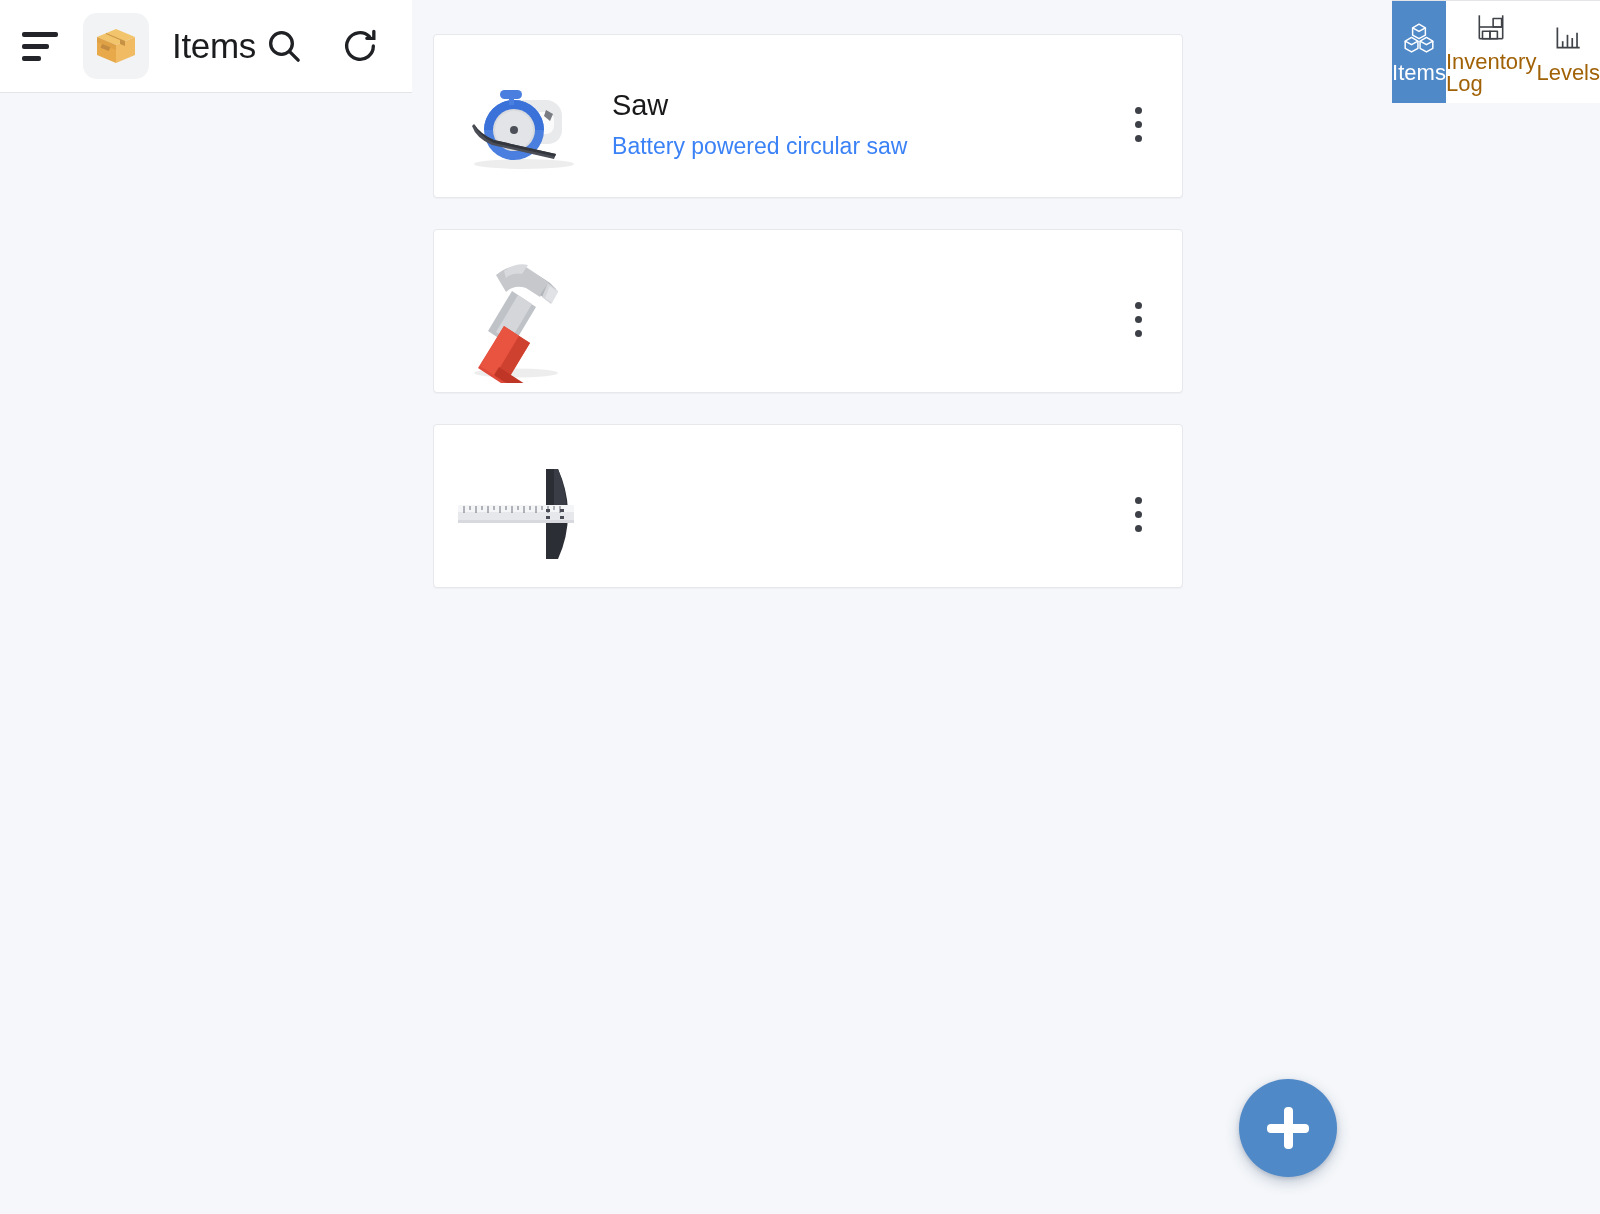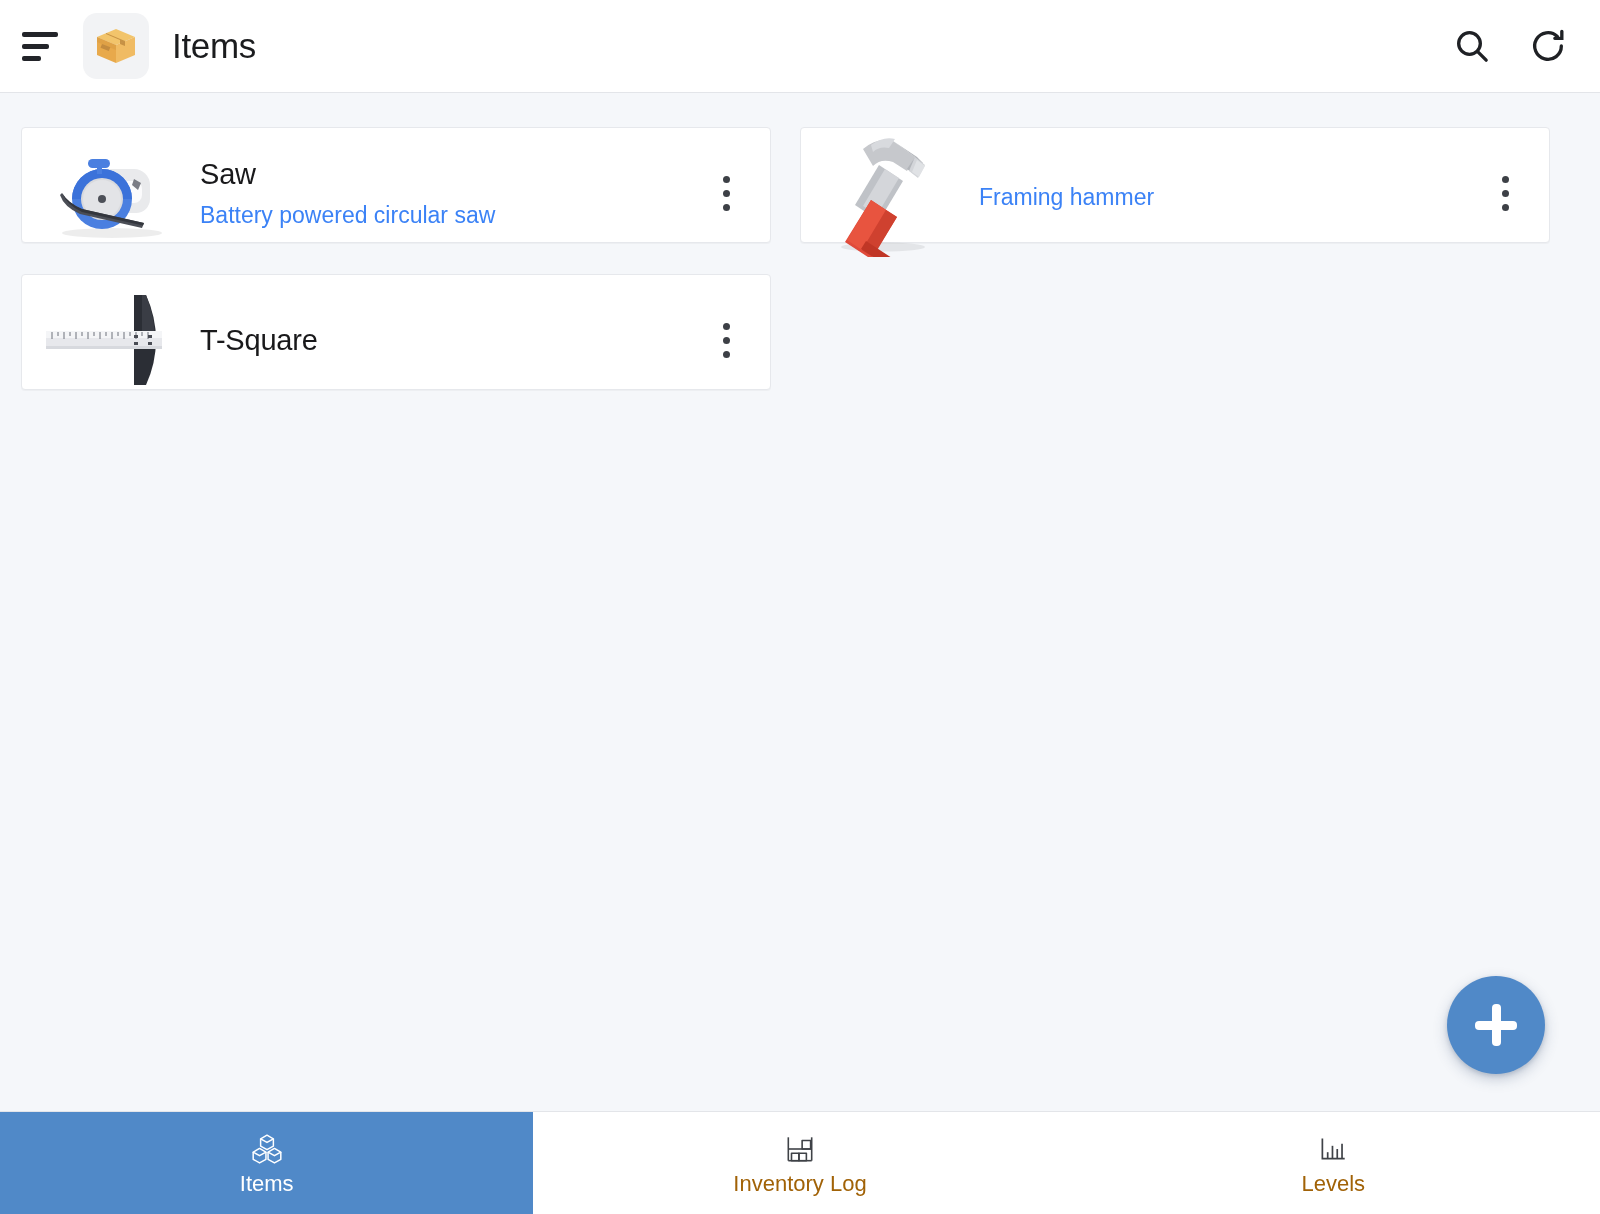--- a/index.html
+++ b/index.html
@@ -9,21 +9,21 @@
     overflow: hidden;
     font-family: "Liberation Sans", sans-serif;
     background: #f5f7fa;
   }
 
   #app {
     position: relative;
     width: 1600px;
     height: 1214px;
     display: flex;
-    flex-direction: column;
+    flex-direction: row;
     background: #f5f7fa;
   }
 
   
   .appbar {
     height: 93px;
     flex: 0 0 93px;
     background: #ffffff;
     border-bottom: 1px solid #e3e5e9;
     display: flex;
@@ -84,21 +84,21 @@
     overflow: hidden;
   }
   .card-grid {
     display: flex;
     flex-wrap: wrap;
     gap: 31px 29px;
     align-content: flex-start;
   }
   .item-card {
     width: 750px;
-    height: 116px;
+    height: 164px;
     background: #ffffff;
     border: 1px solid #e6e8ec;
     border-radius: 4px;
     display: flex;
     align-items: center;
     padding: 16px 18px 0 10px;
     box-shadow: 0 1px 1px rgba(20,25,40,0.035);
     cursor: pointer;
   }
   .item-thumb {
@@ -286,21 +286,20 @@
             <path d="M46 16 q12 -9 24 -6 l-6 9 q-10 -2 -16 4 z" fill="#d8dade"></path>
             <path d="M54 36 l24 16 -24 40 -24 -16 z" fill="#bfc2c7"></path>
             <path d="M60 40 l14 9 -22 37 -14 -9 z" fill="#d4d6da"></path>
             <path d="M36 76 l26 17 -26 42 -26 -17 z" transform="translate(10,-5)" fill="#e04a3a"></path>
             <path d="M46 71 l15 10 -24 40 -15 -10 z" fill="#e8543f"></path>
             <path d="M61 81 l11 7 -24 40 -11 -7 z" fill="#cf412f"></path>
             <path d="M41 112 l26 17 -5 8 -26 -17 z" fill="#c03626"></path>
           </svg>
         </div>
         <div class="item-text">
-          <div class="item-desc">Framing hammer</div>
         </div>
         <div class="kebab">
           <i></i>
           <i></i>
           <i></i>
         </div>
       </div>
 
       <div class="item-card">
         <div class="item-thumb">
@@ -329,21 +328,20 @@
                 <line x1="100" y1="47" x2="100" y2="51"></line>
               <line x1="106" y1="47" x2="106" y2="54"></line>
             </g>
             <rect x="92" y="50" width="4" height="3" fill="#4a4d55"></rect>
             <rect x="106" y="50" width="4" height="3" fill="#4a4d55"></rect>
             <rect x="92" y="57" width="4" height="3" fill="#4a4d55"></rect>
             <rect x="106" y="57" width="4" height="3" fill="#4a4d55"></rect>
           </svg>
         </div>
         <div class="item-text">
-          <div class="item-name">T-Square</div>
         </div>
         <div class="kebab">
           <i></i>
           <i></i>
           <i></i>
         </div>
       </div>
 
     </div>
 

